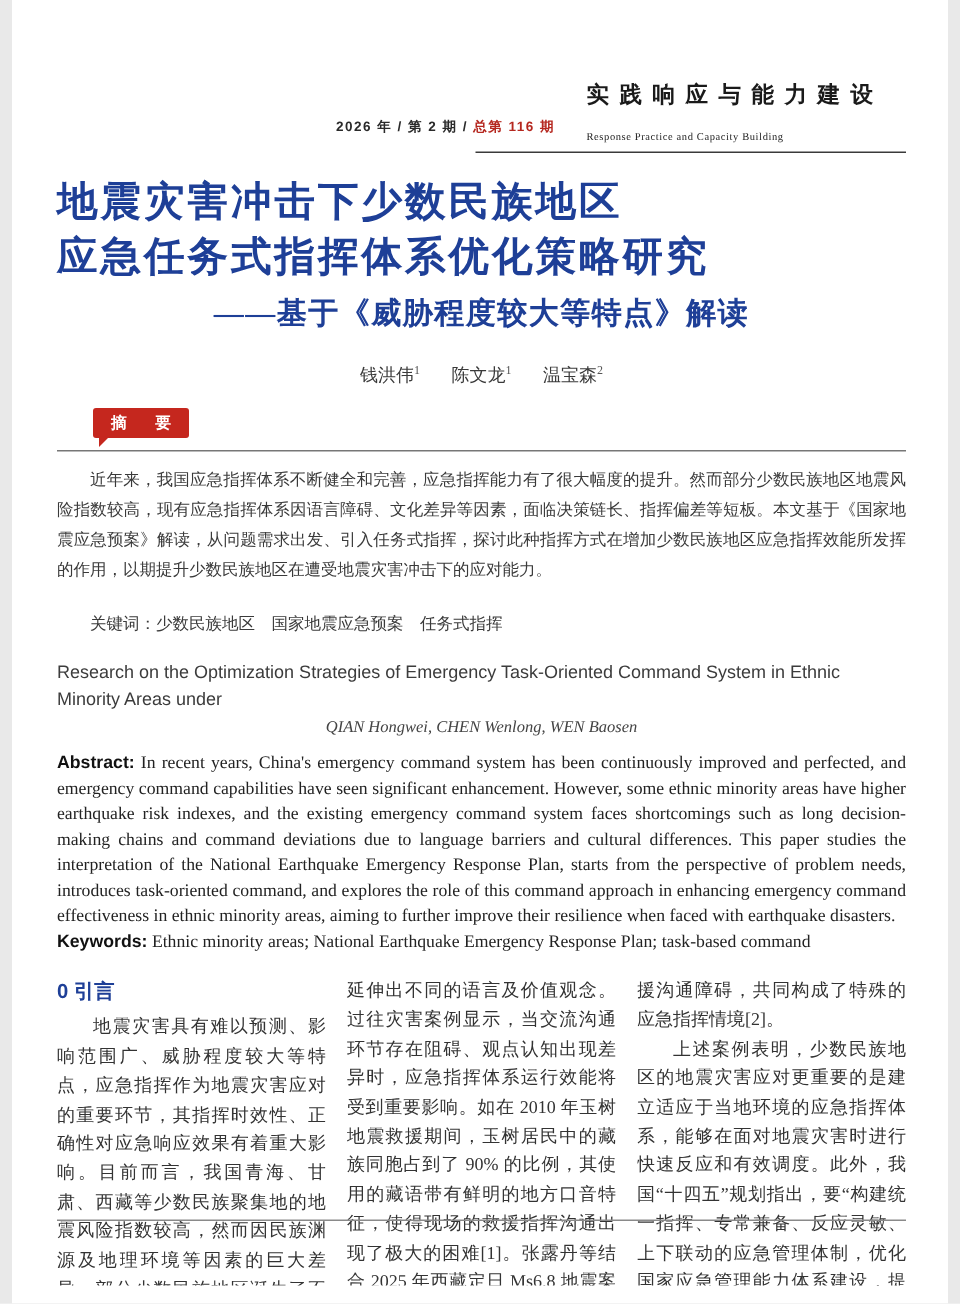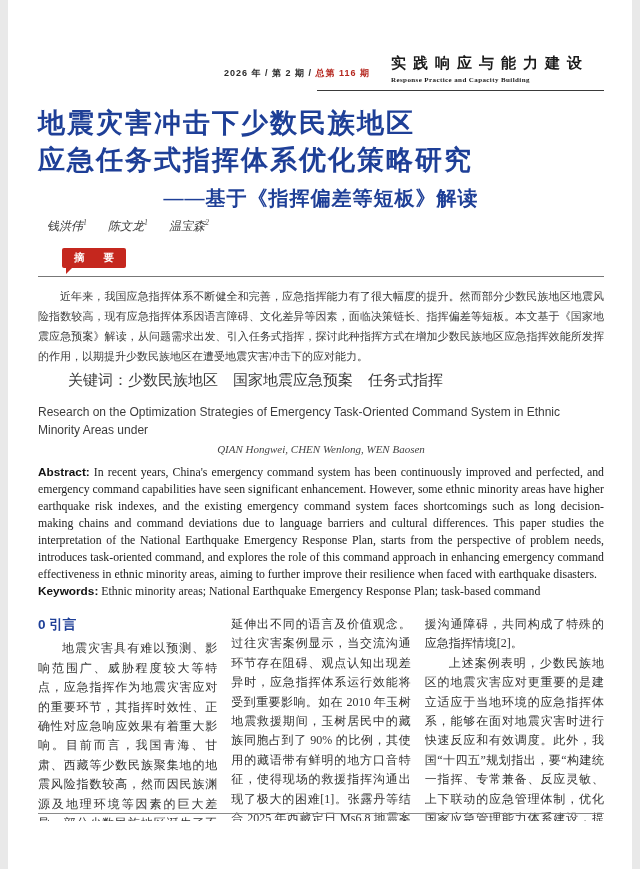--- a/index.html
+++ b/index.html
@@ -12,49 +12,49 @@
   .content { position:absolute; left:30px; right:28px; top:0; }
 
   
   .journal-header { display:flex; justify-content:flex-end; align-items:flex-end; margin-top:54px; }
   .issue-line { font-family:"Liberation Sans","DejaVu Sans",sans-serif; font-size:9px; font-weight:bold; color:#2a2a2a; letter-spacing:1px; padding-bottom:4px; white-space:nowrap; }
   .issue-red { color:#b5271f; }
   .col-title-block { display:flex; align-items:flex-end; margin-left:10px; }
   .thin-bar { width:2px; background:#1a1a1a; margin-right:9px; }
   .col-titles { text-align:left; }
   .col-title-cn { font-size:15px; font-weight:bold; color:#1a1a1a; letter-spacing:7px; white-space:nowrap; }
-  .col-title-en { font-size:7px; font-weight:bold; color:#1a1a1a; letter-spacing:0.4px; margin-top:3px; white-space:nowrap; }
+  .col-title-en { font-size:7px; font-weight:normal; color:#1a1a1a; letter-spacing:0.4px; margin-top:14px; white-space:nowrap; }
   .thick-bar { width:6px; background:#1a1a1a; margin-left:9px; }
   .header-rule { width:287px; margin-left:auto; border-top:1px solid #3a3a3a; margin-top:6px; }
 
   
   .main-title { margin-top:14px; color:#1e3f97; font-weight:bold; }
   .main-title .t-line { font-size:27px; line-height:37px; letter-spacing:2px; }
   .sub-title { margin-top:5px; text-align:center; color:#1e3f97; font-weight:bold; font-size:20px; line-height:28px; letter-spacing:1px; }
 
   
-  .authors-cn { margin-top:6px; text-align:left; font-size:12px; color:#3a3a3a;font-style:italic; }
+  .authors-cn { margin-top:19px; text-align:center; font-size:12px; color:#3a3a3a; }
   .authors-cn .author { margin:0 9px; }
   .authors-cn sup { font-size:8px; color:#555; }
 
   
   .abstract-badge {
     position:relative; display:inline-block; margin-top:13px; margin-left:24px;
     background:#c5271e; color:#fff; font-weight:bold; font-size:10.5px;
     letter-spacing:8px; padding:3px 4px 3px 12px; border-radius:2px;
     font-family:Liberation Sans, sans-serif;
   }
   .abstract-badge::after {
     content:""; position:absolute; left:4px; bottom:-6px;
     border-left:7px solid #c5271e; border-bottom:7px solid transparent;
   }
   .abstract-rule { border-top:1px solid #777; margin-top:8px; }
   .abstract-cn { margin-top:9px; font-size:11px; line-height:20px; color:#3a3a3a; text-align:justify; }
   .abstract-cn .para { text-indent:2em; }
-  .keywords-cn { margin-top:4px; font-size:15px; line-height:20px; color:#3a3a3a; text-indent:2em; }
+  .keywords-cn { margin-top:16px; font-size:11px; line-height:20px; color:#3a3a3a; text-indent:2em; }
 
   
   .en-title { margin-top:13px; font-family:"Liberation Sans","DejaVu Sans",sans-serif; font-size:12px; line-height:18px; color:#3c3c3c; }
   .en-authors { margin-top:4px; text-align:center; font-style:italic; font-size:11px; color:#444; }
   .en-abstract { margin-top:9px; font-size:11.8px; line-height:17px; color:#222; text-align:justify; }
   .en-label { font-family:"Liberation Sans","DejaVu Sans",sans-serif; font-weight:bold; color:#111; }
   .en-keywords { font-size:11.8px; line-height:17px; color:#222; }
 
   
   .body-cols { display:flex; gap:14px; margin-top:15px; height:206px; overflow:hidden; }
@@ -88,21 +88,21 @@
         </div>
         <div class="thick-bar"></div>
       </div>
     </div>
     <div class="header-rule"></div>
 
     <div class="main-title">
       <div class="t-line">地震灾害冲击下少数民族地区</div>
       <div class="t-line">应急任务式指挥体系优化策略研究</div>
     </div>
-    <div class="sub-title">——基于《指挥偏差等短板》解读</div>
+    <div class="sub-title">——基于《威胁程度较大等特点》解读</div>
 
     <div class="authors-cn">
       <span class="author"><span>钱洪伟</span><sup>1</sup></span>
       <span class="author"><span>陈文龙</span><sup>1</sup></span>
       <span class="author"><span>温宝森</span><sup>2</sup></span>
     </div>
 
     <div>
       <span class="abstract-badge">摘 要</span>
     </div>

